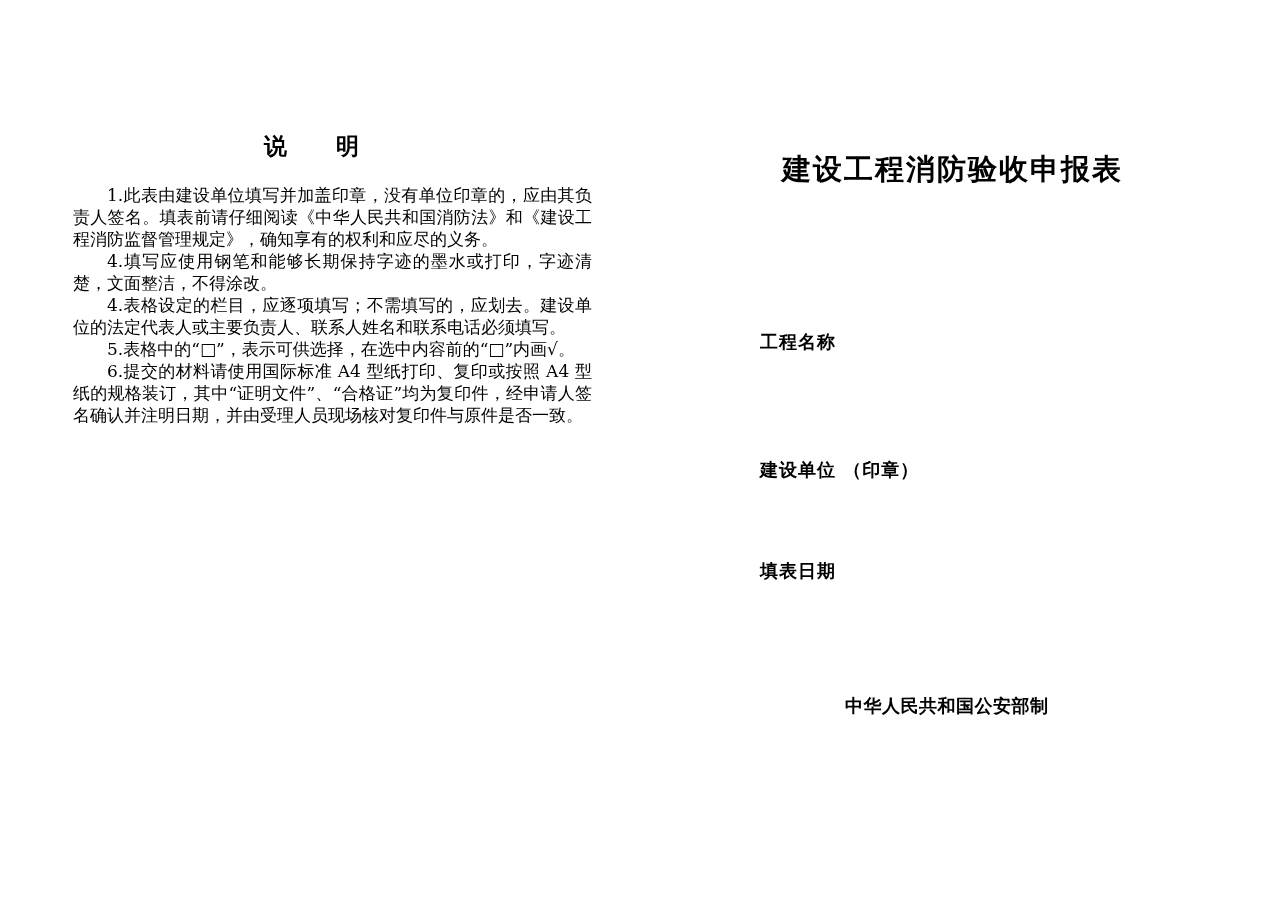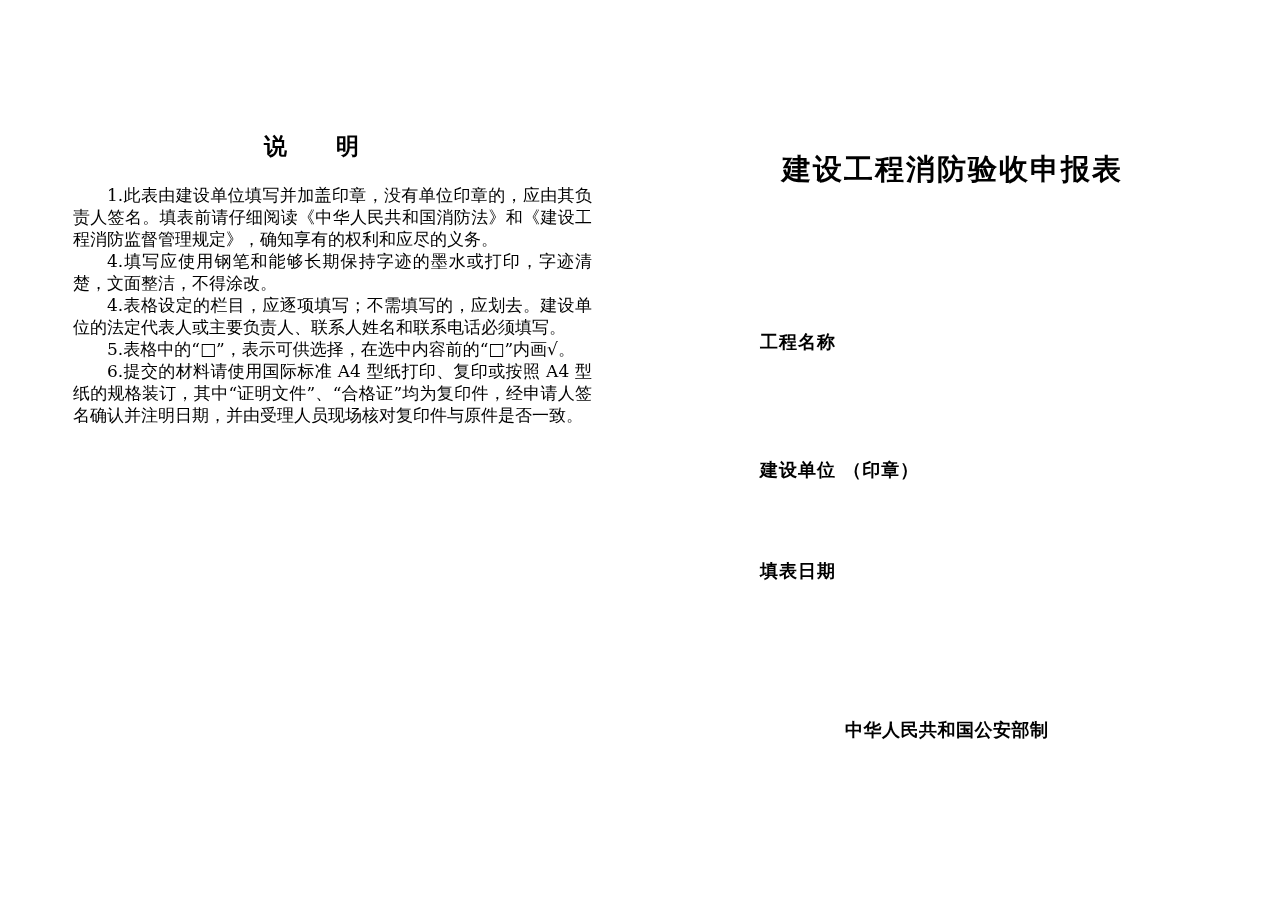--- a/index.html
+++ b/index.html
@@ -64,21 +64,20 @@
   .field-project-name { top: 330px; }
   .field-construction-unit { top: 433px; margin-top: 25px; }
   .field-fill-date { top: 535px; margin-top: 24px; }
   .issuer-line {
     position: absolute;
     top: 694px;
     left: 845px;
     font-size: 18px;
     font-weight: bold;
     letter-spacing: 0.5px;
-    margin-top: 24px;
   }
   
   .page-number {
     position: absolute;
     top: 818px;
     left: 0;
     width: 1270px;
     text-align: center;
     font-size: 11px;
     font-weight: bold;

